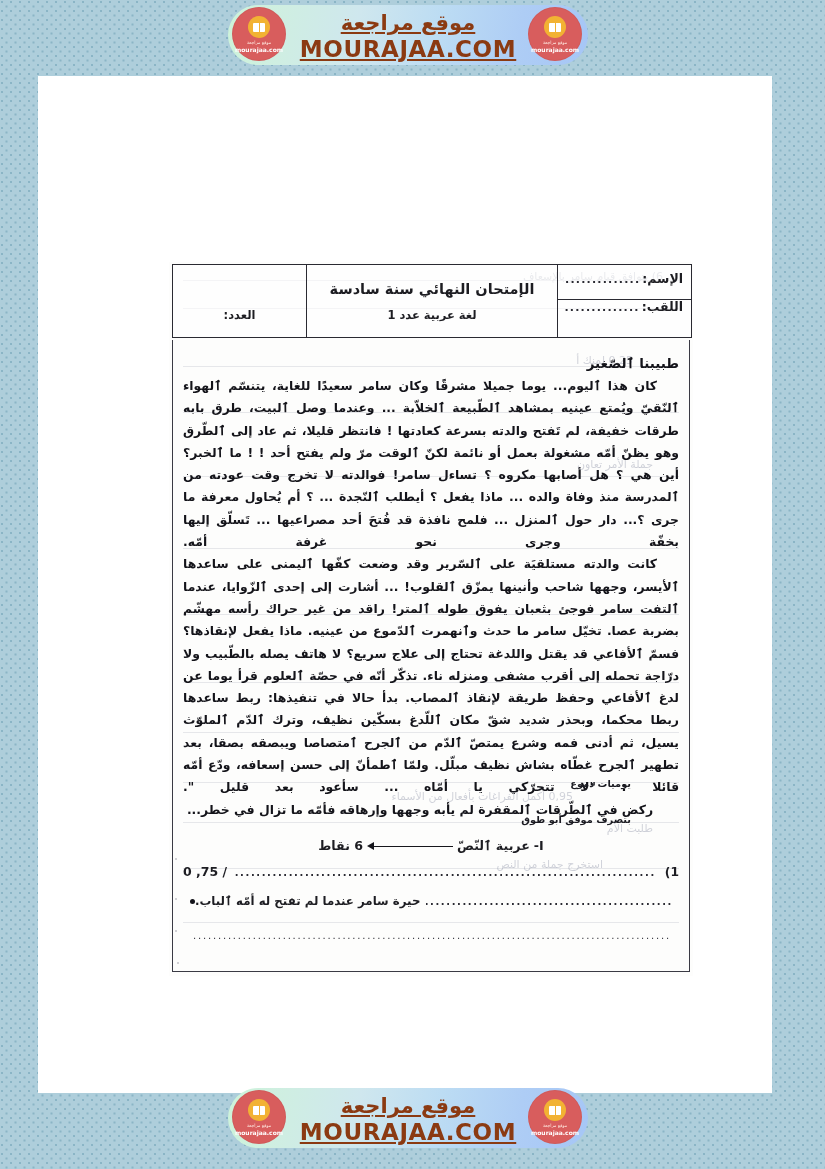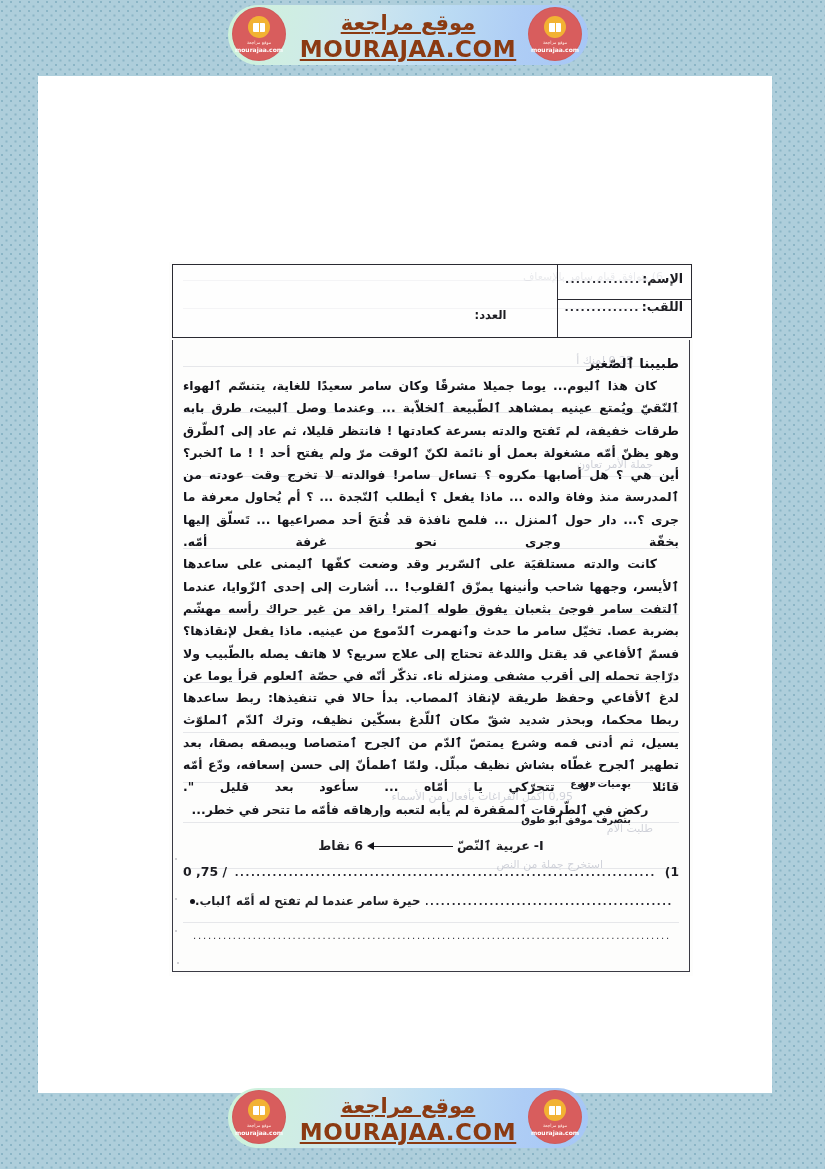--- a/index.html
+++ b/index.html
@@ -443,32 +443,36 @@
         <div class="hdr-divider"></div>
         <div class="field-row">
           <span class="field-label">الإسم:</span>
           <span class="field-dots">..............</span>
         </div>
         <div class="field-row">
           <span class="field-label">اللقب:</span>
           <span class="field-dots">..............</span>
         </div>
       </div>
+      <div class="hdr-cell mid">
+        <div class="exam-title">الإمتحان النهائي سنة سادسة</div>
+        <div class="exam-subtitle">لغة عربية عدد 1</div>
+      </div>
       <div class="hdr-cell num">
         <span class="num-label">العدد:</span>
       </div>
     </div>
 
     <div class="body-frame"></div>
 
     <div class="passage">
       <div class="passage-title">طبيبنا ٱلصّغير</div>
       <p>كان هذا ٱليوم... يوما جميلا مشرقًا وكان سامر سعيدًا للغاية، يتنسّم ٱلهواء ٱلنّقيّ ويُمتع عينيه بمشاهد ٱلطّبيعة ٱلخلاّبة ... وعندما وصل ٱلبيت، طرق بابه طرقات خفيفة، لم تَفتح والدته بسرعة كعادتها ! فانتظر قليلا، ثم عاد إلى ٱلطّرق وهو يظنّ أمّه مشغولة بعمل أو نائمة لكنّ ٱلوقت مرّ ولم يفتح أحد ! ! ما ٱلخبر؟ أين هي ؟ هل أصابها مكروه ؟ تساءل سامر! فوالدته لا تخرج وقت عودته من ٱلمدرسة منذ وفاة والده ... ماذا يفعل ؟ أيطلب ٱلنّجدة ... ؟ أم يُحاول معرفة ما جرى ؟... دار حول ٱلمنزل ... فلمح نافذة قد فُتحَ أحد مصراعيها ... تَسلّق إليها بخفّة وجرى نحو غرفة أمّه.</p>
       <p>كانت والدته مستلقيَة على ٱلسّرير وقد وضعت كفّها ٱليمنى على ساعدها ٱلأيسر، وجهها شاحب وأنينها يمزّق ٱلقلوب! ... أشارت إلى إحدى ٱلزّوايا، عندما ٱلتفت سامر فوجئ بثعبان يفوق طوله ٱلمتر! راقد من غير حراك رأسه مهشّم بضربة عصا. تخيّل سامر ما حدث وٱنهمرت ٱلدّموع من عينيه. ماذا يفعل لإنقاذها؟ فسمّ ٱلأفاعي قد يقتل واللدغة تحتاج إلى علاج سريع؟ لا هاتف يصله بالطّبيب ولا درّاجة تحمله إلى أقرب مشفى ومنزله ناء. تذكّر أنّه في حصّة ٱلعلوم قرأ يوما عن لدغ ٱلأفاعي وحفظ طريقة لإنقاذ ٱلمصاب. بدأ حالا في تنفيذها: ربط ساعدها ربطا محكما، وبحذر شديد شقّ مكان ٱللّدغ بسكّين نظيف، وترك ٱلدّم ٱلملوّث يسيل، ثم أدنى فمه وشرع يمتصّ ٱلدّم من ٱلجرح ٱمتصاصا ويبصقه بصقا، بعد تطهير ٱلجرح غطّاه بشاش نظيف مبلّل. ولمّا ٱطمأنّ إلى حسن إسعافه، ودّع أمّه قائلا : "لا تتحرّكي يا أمّاه ... سأعود بعد قليل ".</p>
-      <p class="last-left">ركض في ٱلطّرقات ٱلمقفرة لم يأبه لتعبه وإرهاقه فأمّه ما تتحر في خطر...</p>
+      <p class="last-left">ركض في ٱلطّرقات ٱلمقفرة لم يأبه وجهها وإرهاقه فأمّه ما تزال في خطر...</p>
     </div>
 
     <div class="attrib a1">يوميات دموع</div>
     <div class="attrib a2">بتصرف موفق أبو طوق</div>
 
     <div class="q-section sec-head">
       <span class="sec-title">I-</span>
       <span class="sec-title" style="margin-right:4px;">عربية ٱلنّصّ</span>
       <span class="arrow-line"></span>
       <span class="sec-points">6 نقاط</span>

